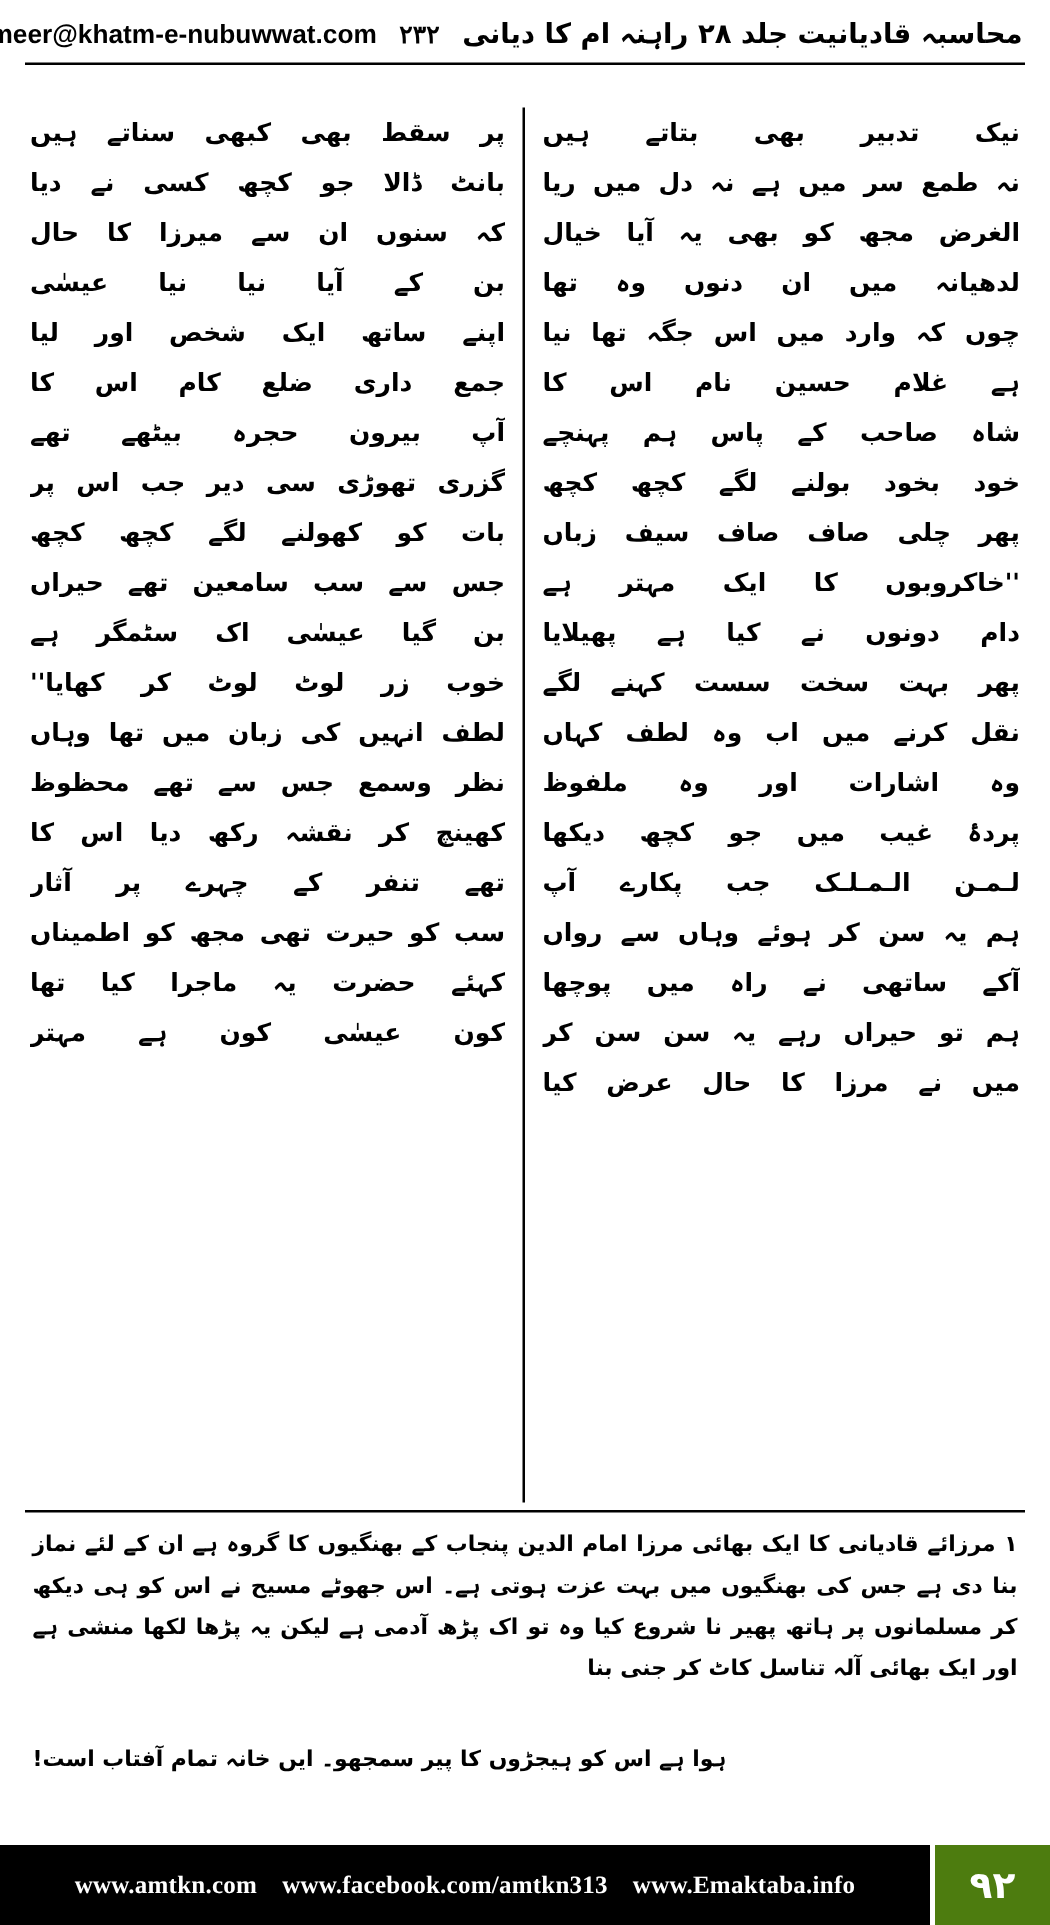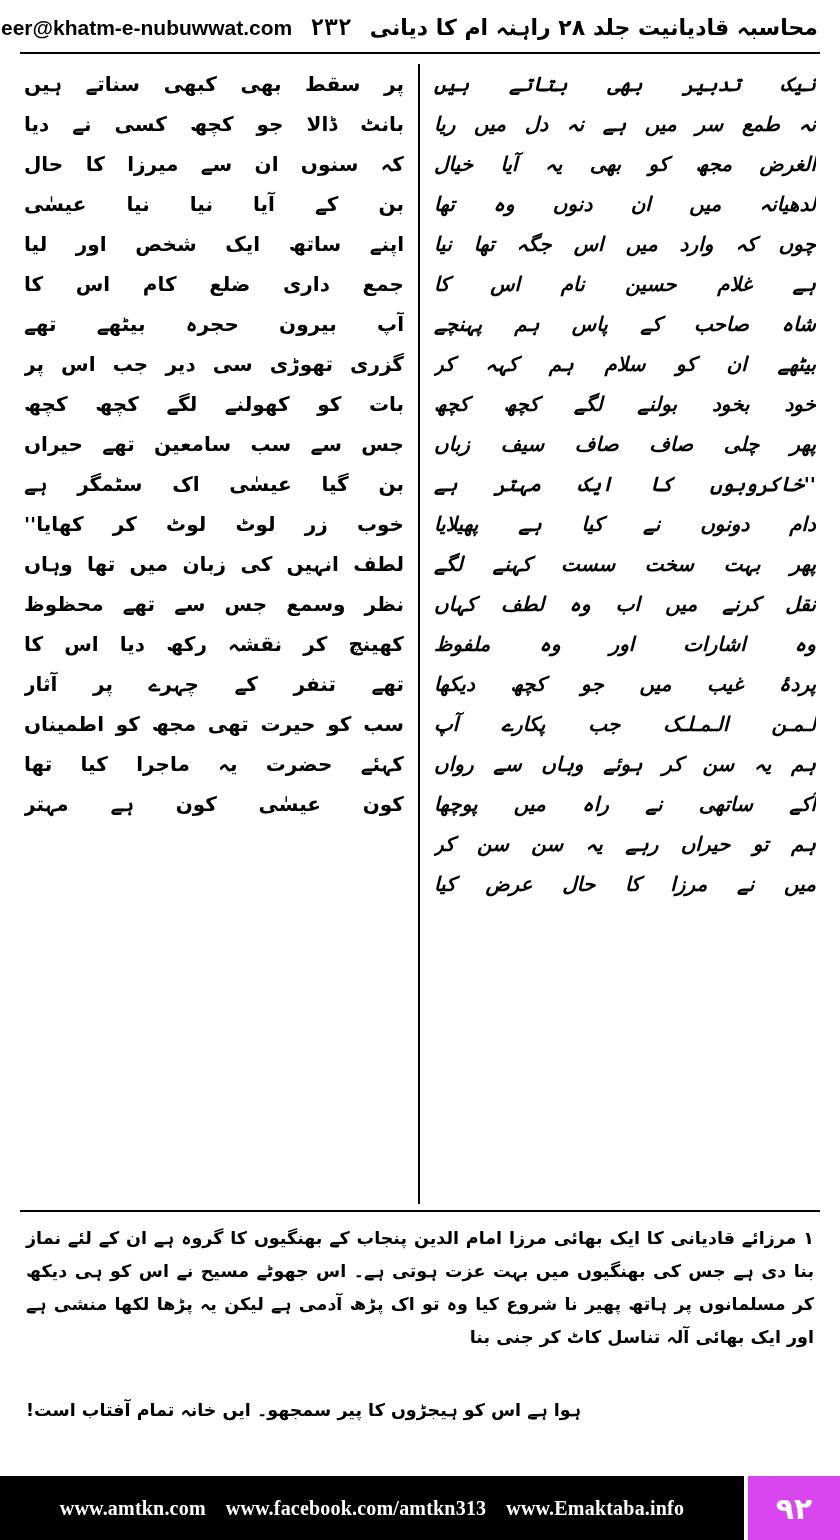--- a/index.html
+++ b/index.html
@@ -34,22 +34,22 @@
   }
   .header-urdu {
     font-family: "DejaVu Sans", sans-serif;
     font-size: 22px;
     direction: rtl;
     white-space: nowrap;
     font-weight: 600;
     letter-spacing: 0px;
   }
   .header-page-num {
-    font-family: Liberation Mono, monospace;
-    font-size: 23px;
+    font-family: Liberation Sans, sans-serif;
+    font-size: 20px;
     font-weight: 700;
     direction: rtl;
     padding: 0 18px;
   }
   .header-email {
     font-family: Liberation Sans, sans-serif;
     font-size: 21px;
     font-weight: 700;
     direction: ltr;
     white-space: nowrap;
@@ -68,22 +68,23 @@
     direction: rtl;
     padding: 10px 18px 0 18px;
     height: 1150px;
   }
   .verse-col {
     flex: 1 1 50%;
     padding: 0 6px;
     display: flex;
     flex-direction: column;
     justify-content: flex-start;
-  }
-  .verse-col.right { padding-left: 14px; font-style: italic; }
+    margin-top: 24px;
+  }
+  .verse-col.right { padding-left: 14px; }
   .verse-col.left {
     padding-right: 14px;
     border-right: 2.5px solid #000;
   }
   .verse-line {
     direction: rtl;
     text-align: justify;
     text-align-last: justify;
     font-family: "DejaVu Sans", sans-serif;
     font-size: 20px;
@@ -121,21 +122,21 @@
     position: absolute;
     left: 0;
     bottom: 0;
     width: 840px;
     height: 64px;
     display: flex;
     align-items: stretch;
   }
   .footer-pagebox {
     width: 92px;
-    background: #d946ef;
+    background: #4d7c0f;
     color: #fff;
     display: flex;
     align-items: center;
     justify-content: center;
     font-family: "DejaVu Sans", sans-serif;
     font-size: 30px;
     font-weight: 700;
     margin-left: 4px;
   }
   .footer-bar {
@@ -169,21 +170,20 @@
   <div class="verse-body">
 
     <div class="verse-col right">
       <div class="verse-line">نیک تدبیر بھی بتاتے ہیں</div>
       <div class="verse-line">نہ طمع سر میں ہے نہ دل میں ریا</div>
       <div class="verse-line">الغرض مجھ کو بھی یہ آیا خیال</div>
       <div class="verse-line">لدھیانہ میں ان دنوں وہ تھا</div>
       <div class="verse-line">چوں کہ وارد میں اس جگہ تھا نیا</div>
       <div class="verse-line">ہے غلام حسین نام اس کا</div>
       <div class="verse-line">شاہ صاحب کے پاس ہم پہنچے</div>
-      <div class="verse-line">بیٹھے ان کو سلام ہم کہہ کر</div>
       <div class="verse-line">خود بخود بولنے لگے کچھ کچھ</div>
       <div class="verse-line">پھر چلی صاف صاف سیف زباں</div>
       <div class="verse-line quoted">''خاکروبوں کا ایک مہتر ہے</div>
       <div class="verse-line">دام دونوں نے کیا ہے پھیلایا</div>
       <div class="verse-line">پھر بہت سخت سست کہنے لگے</div>
       <div class="verse-line">نقل کرنے میں اب وہ لطف کہاں</div>
       <div class="verse-line">وہ اشارات اور وہ ملفوظ</div>
       <div class="verse-line">پردۂ غیب میں جو کچھ دیکھا</div>
       <div class="verse-line">لـمـن الـمـلـک جب پکارے آپ</div>
       <div class="verse-line">ہم یہ سن کر ہوئے وہاں سے رواں</div>

